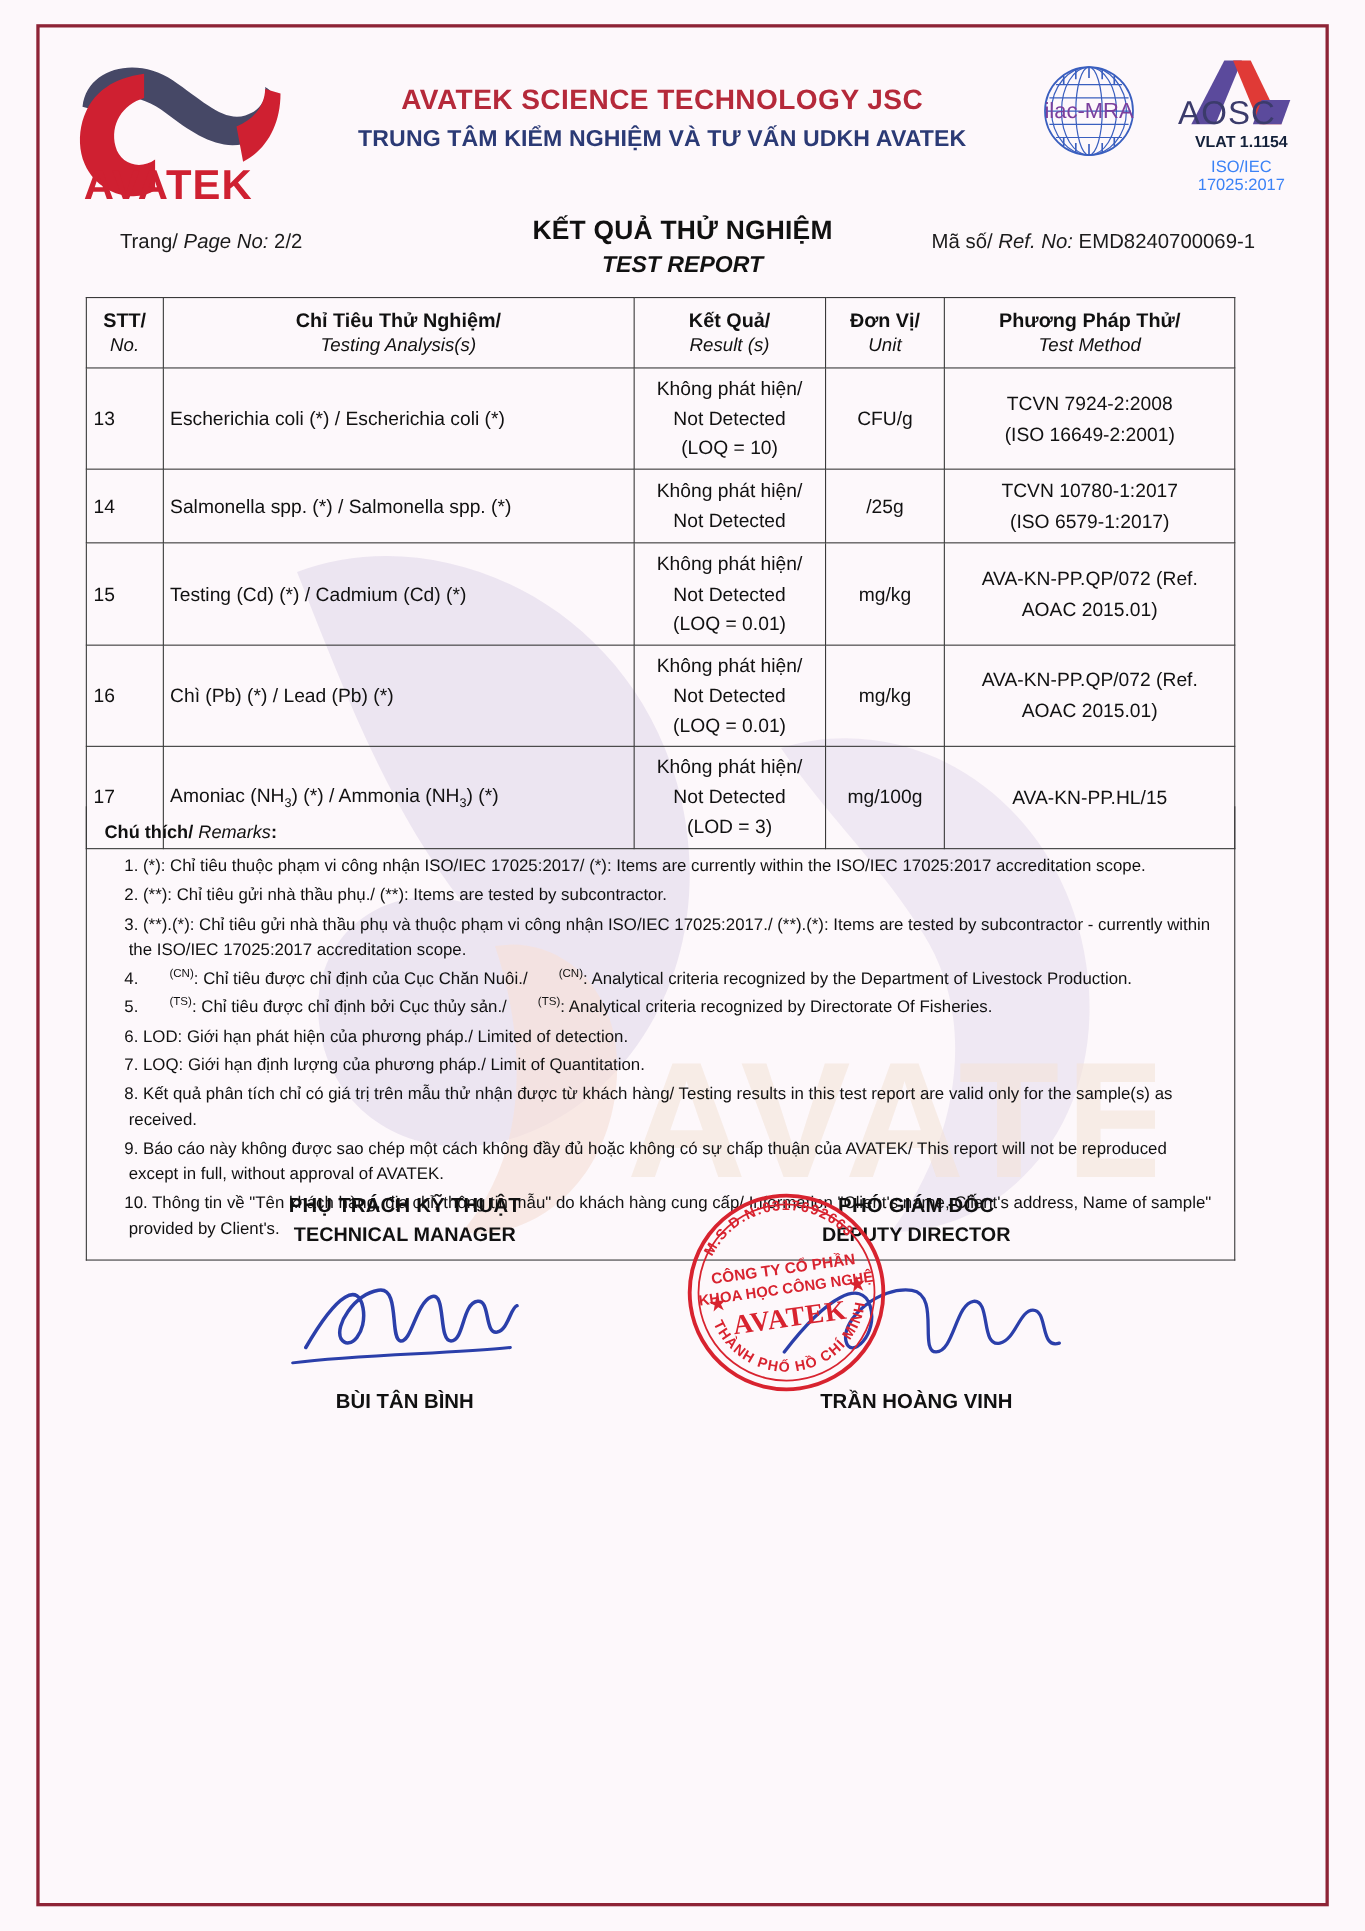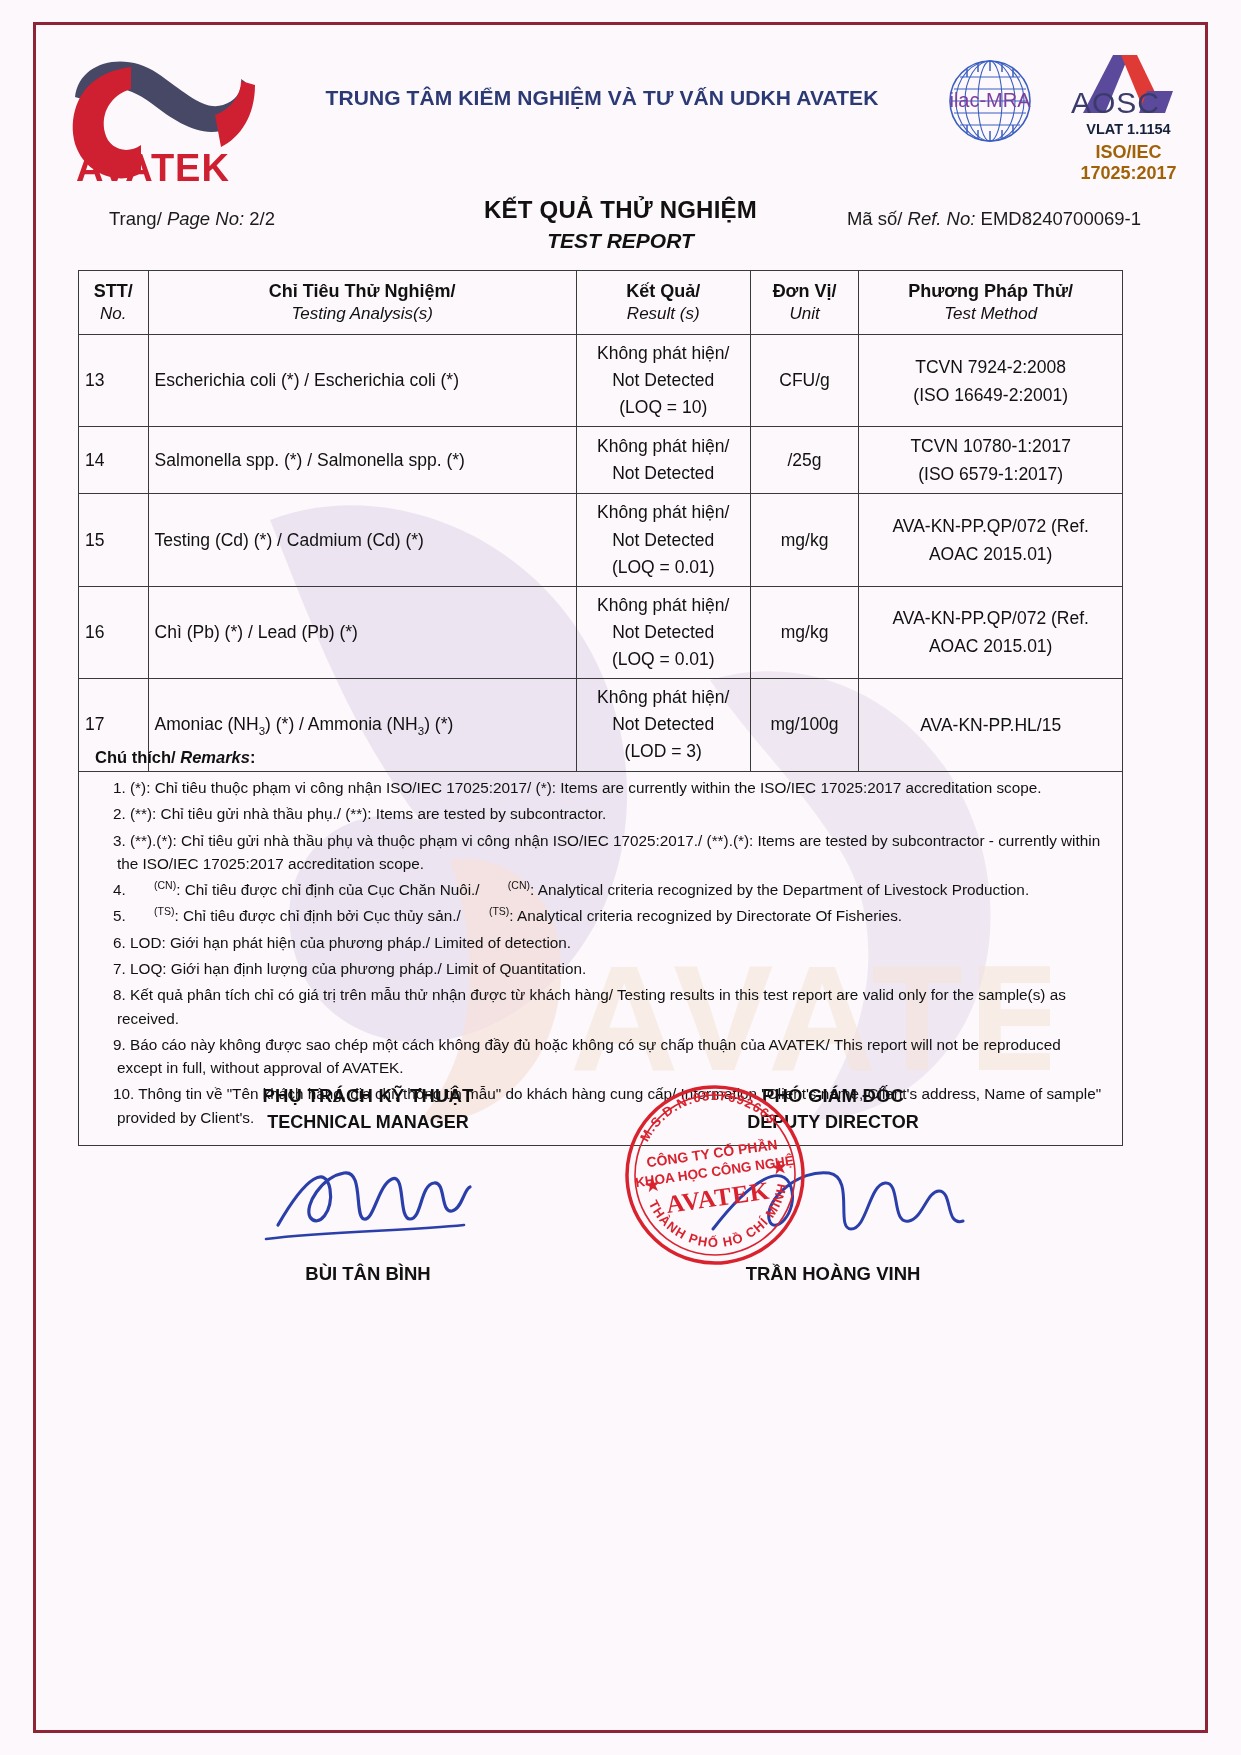--- a/index.html
+++ b/index.html
@@ -37,21 +37,21 @@
     letter-spacing: .4px; white-space: nowrap;
   }
   .head-sub {
     color: #2b3a75; font-size: 21px; font-weight: bold;
     margin-top: 9px; letter-spacing: .1px; white-space: nowrap;
   }
   .accred { display: flex; align-items: flex-start; gap: 20px; flex: none; padding-top: 6px; }
   .ilac { width: 102px; text-align: center; position: relative; }
   .aosc { width: 135px; text-align: center; }
   .aosc-vlat { font-size: 14.5px; font-weight: bold; color: #14213a; margin-top: -4px; }
-  .aosc-iso { font-size: 18px; font-weight: bold; color: #a16207; margin-top: 5px; }
+  .aosc-iso { font-size: 15px; font-weight: normal; color: #3b82f6; margin-top: 5px; }
 
   
   .titlerow {
     position: absolute; left: 45px; top: 196px; right: 45px; height: 62px;
   }
   .page-no {
     position: absolute; left: 64px; top: 12px;
     font-size: 18.5px; color: #1b1b1b;
   }
   .page-no i { font-style: italic; }
@@ -92,21 +92,21 @@
 
   
   .remarks {
     position: absolute; left: 78px; top: 733px; width: 1045px;
     border: 1px solid #3a3a3a; border-top: none;
     padding: 12px 16px 16px 16px;
     font-size: 15.3px; line-height: 1.52; color: #111;
   }
   .rm-title { font-size: 16.5px; margin-bottom: 6px; }
   .rm-title b { font-weight: bold; }
-  .rm-title i { font-style: italic; font-weight: bold; }
+  .rm-title i { font-style: italic; font-weight: normal; }
   .rm-item { padding-left: 22px; text-indent: -4px; margin-top: 3px; }
   .rm-item sup { font-size: 10.5px; vertical-align: super; margin-left: 24px; }
 
   
   .sigs {
     position: absolute; left: 78px; top: 1085px; width: 1045px; height: 240px;
   }
   .sig-block { position: absolute; text-align: center; width: 420px; }
   .sig-left  { left: 80px; }
   .sig-right { left: 545px; }
@@ -136,20 +136,21 @@
         <path d="M30 52 C 34 16, 80 6, 112 28 C 140 47, 158 66, 178 60 C 192 56, 198 44, 196 34
                  C 212 42, 208 70, 186 82 C 160 96, 132 78, 106 58 C 84 41, 56 36, 44 56 Z" fill="#464866"></path>
         <path d="M52 34 C 30 48, 22 80, 32 104 C 44 132, 78 140, 96 128 L 96 100
                  C 82 110, 64 104, 60 88 C 55 68, 66 50, 86 44 L 86 22 C 72 24, 60 28, 52 34 Z" fill="#cf2031"></path>
         <path d="M170 70 C 186 64, 196 50, 196 36 L 210 40 C 210 70, 196 92, 176 102 Z" fill="#cf2031"></path>
         <text x="108" y="136" font-family="Liberation Sans, sans-serif" font-size="38" font-weight="bold" fill="#cf2031" text-anchor="middle" letter-spacing="1">AVATEK</text>
       </svg>
     </div>
 
     <div class="head-text">
+      <div class="head-title">AVATEK SCIENCE TECHNOLOGY JSC</div>
       <div class="head-sub">TRUNG TÂM KIỂM NGHIỆM VÀ TƯ VẤN UDKH AVATEK</div>
     </div>
 
     <div class="accred">
       <div class="ilac">
         <svg viewBox="0 0 100 100" width="100" height="100">
           <circle cx="50" cy="50" r="40" fill="none" stroke="#3a5fbf" stroke-width="1.6"></circle>
           <ellipse cx="50" cy="50" rx="12" ry="40" fill="none" stroke="#3a5fbf" stroke-width="1.1"></ellipse>
           <ellipse cx="50" cy="50" rx="25" ry="40" fill="none" stroke="#3a5fbf" stroke-width="1.1"></ellipse>
           <ellipse cx="50" cy="50" rx="34" ry="40" fill="none" stroke="#3a5fbf" stroke-width="1.1"></ellipse>

